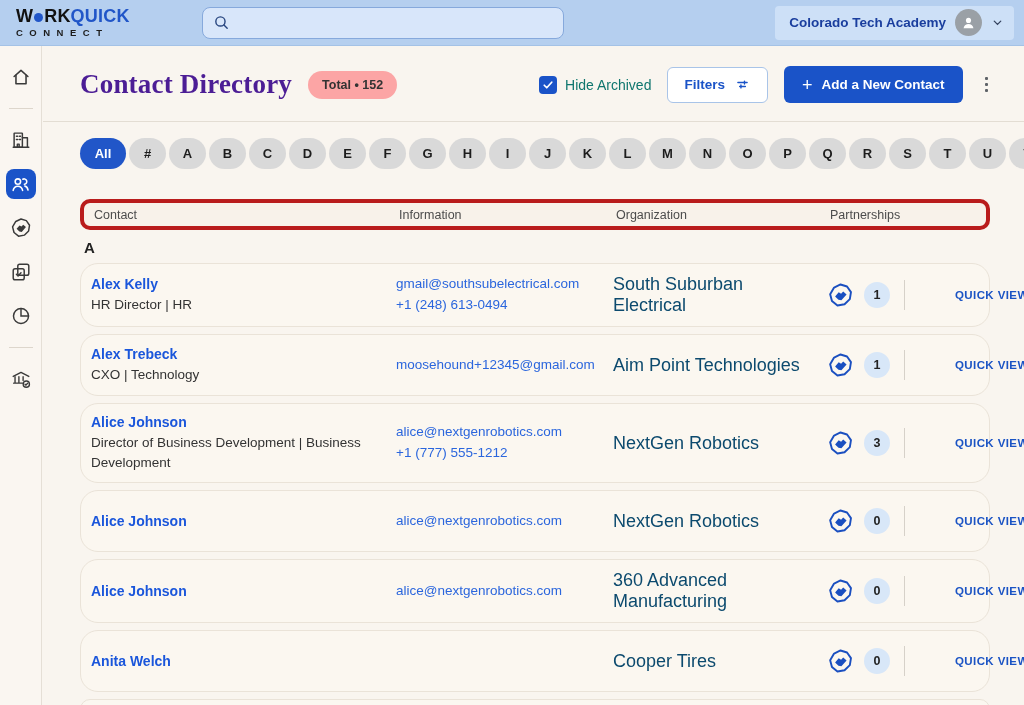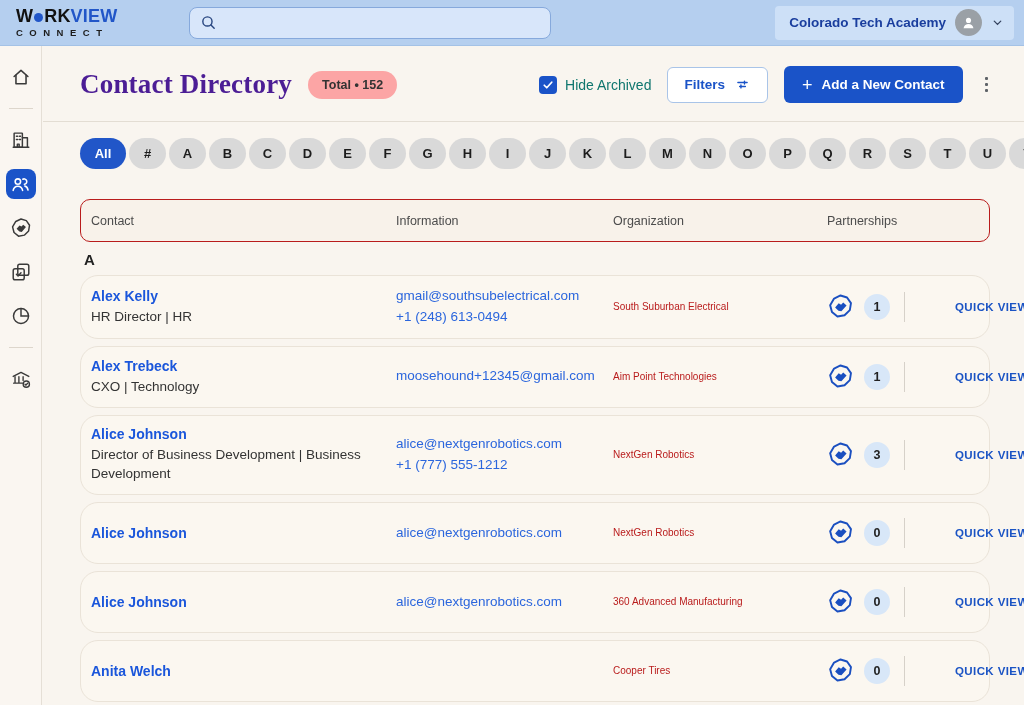--- a/index.html
+++ b/index.html
@@ -41,52 +41,52 @@
   .kebab { display:flex; flex-direction:column; gap:2.5px; padding:4px 6px; cursor:pointer; }
   .kebab span { width:3.5px; height:3.5px; background:#5f6368; border-radius:1px; }
 
   
   .chips-row { display:flex; gap:3px; padding:16px 0 8px 37px; overflow:hidden; white-space:nowrap; }
   .chip { flex:0 0 auto; width:37px; height:31px; border-radius:16px; background:#d9d9d9; color:#1d1d1d; font-size:13px; font-weight:700; display:flex; align-items:center; justify-content:center; cursor:pointer; }
   .chip.active { width:46px; background:#2156c8; color:#fff; }
 
   
   .table-area { padding:0 34px 0 37px; }
-  .thead { margin-top:22px; background:#f8f2ea; border:1px solid #b91c1c; border-radius:10px; height:43px; display:grid; grid-template-columns:305px 217px 214px 1fr; align-items:center; padding:0 10px; }
+  .thead { margin-top:22px; background:#f8f2ea; border:4px solid #b91c1c; border-radius:10px; height:31px; display:grid; grid-template-columns:305px 217px 214px 1fr; align-items:center; padding:0 10px; }
   .thead .th { font-size:12.5px; color:#4c4c4c; }
   .section-label { font-size:15px; font-weight:700; color:#222; margin:9px 0 7px 4px; }
   .row-card { background:#fbf7f0; border:1px solid #eae3d8; border-radius:18px; min-height:62px; display:grid; grid-template-columns:305px 217px 214px 1fr; align-items:center; padding:10px 10px; margin-bottom:7px; }
   .cell-contact .name { color:#1a56db; font-weight:700; font-size:14px; cursor:pointer; }
   .cell-contact .subtitle { color:#333; font-size:13.5px; line-height:1.45; margin-top:3px; }
   .cell-contact .subtitle:empty { display:none; }
   .cell-info { font-size:13.5px; color:#2b66dd; line-height:1.55; padding-right:14px; }
   .cell-info div { cursor:pointer; }
   .cell-info div:empty { display:none; }
-  .cell-org { font-size:10px; color:#b91c1c; padding-right:8px; }
+  .cell-org { font-size:18px; color:#0c4a6e; padding-right:8px; }
   .cell-partner { display:flex; align-items:center; gap:10px; padding-right:10px; }
   .hs-icon { width:27px; height:27px; color:#1a4fc0; flex:0 0 auto; }
   .count-badge { width:26px; height:26px; border-radius:50%; background:#d8e7f8; color:#222; font-size:12.5px; font-weight:700; display:flex; align-items:center; justify-content:center; }
   .vline { width:1px; height:30px; background:#d6d1c9; margin:0 4px; }
   .quick-view { color:#1a53c4; font-weight:700; font-size:11.5px; letter-spacing:.4px; cursor:pointer; white-space:nowrap;margin-left:36px; }
   .row-partial { background:#fbf7f0; border:1px solid #eae3d8; border-radius:10px; height:44px; }
 
   svg { display:block; }
 </style>
 </head>
 <body>
 
 <div class="app">
 
   <div class="topbar">
     <div class="logo">
       <div class="logo-line1">
         <span>W</span>
           <span class="logo-dot"></span>
           <span>RK</span>
-          <span class="logo-force">VIEW</span>
+          <span class="logo-force">QUICK</span>
       </div>
       <div class="logo-line2">CONNECT</div>
     </div>
     <div class="searchbox">
       <span>
         <svg width="17" height="17" viewBox="0 0 24 24" fill="none" stroke="#27457f" stroke-width="2" stroke-linecap="round">
             <circle cx="10.5" cy="10.5" r="6.5"></circle>
             <path d="M15.5 15.5L20 20"></path>
           </svg>
       </span>

